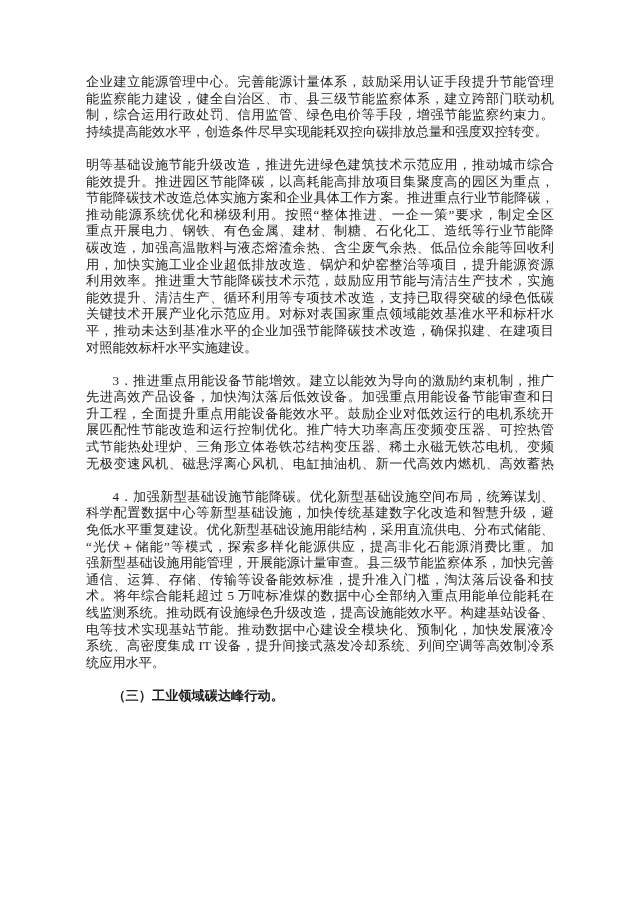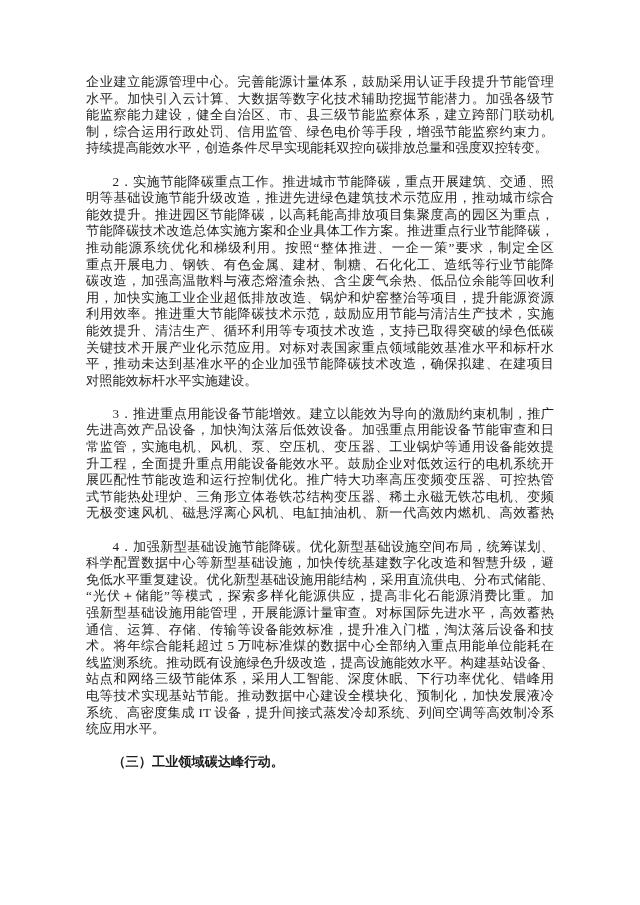--- a/index.html
+++ b/index.html
@@ -48,59 +48,55 @@
     font-weight: 700;
   }
 </style>
 </head>
 <body style="background: rgb(255, 255, 255);">
 
 <div class="page">
   <div class="textblock" style="color: rgb(31, 31, 31);">
       <div class="para">
         <div class="line">企业建立能源管理中心。完善能源计量体系，鼓励采用认证手段提升节能管理</div>
-        <div class="line">水平。加快引入云计算、大数据等数字化技术辅助挖掘节能潜力。加强各级节</div>
         <div class="line">能监察能力建设，健全自治区、市、县三级节能监察体系，建立跨部门联动机</div>
         <div class="line">制，综合运用行政处罚、信用监管、绿色电价等手段，增强节能监察约束力。</div>
         <div class="line plast">持续提高能效水平，创造条件尽早实现能耗双控向碳排放总量和强度双控转变。</div>
       </div>
       <div class="para">
-        <div class="line indent">2．实施节能降碳重点工作。推进城市节能降碳，重点开展建筑、交通、照</div>
         <div class="line">明等基础设施节能升级改造，推进先进绿色建筑技术示范应用，推动城市综合</div>
         <div class="line">能效提升。推进园区节能降碳，以高耗能高排放项目集聚度高的园区为重点，</div>
         <div class="line">节能降碳技术改造总体实施方案和企业具体工作方案。推进重点行业节能降碳，</div>
         <div class="line">推动能源系统优化和梯级利用。按照“整体推进、一企一策”要求，制定全区</div>
         <div class="line">重点开展电力、钢铁、有色金属、建材、制糖、石化化工、造纸等行业节能降</div>
         <div class="line">碳改造，加强高温散料与液态熔渣余热、含尘废气余热、低品位余能等回收利</div>
         <div class="line">用，加快实施工业企业超低排放改造、锅炉和炉窑整治等项目，提升能源资源</div>
         <div class="line">利用效率。推进重大节能降碳技术示范，鼓励应用节能与清洁生产技术，实施</div>
         <div class="line">能效提升、清洁生产、循环利用等专项技术改造，支持已取得突破的绿色低碳</div>
         <div class="line">关键技术开展产业化示范应用。对标对表国家重点领域能效基准水平和标杆水</div>
         <div class="line">平，推动未达到基准水平的企业加强节能降碳技术改造，确保拟建、在建项目</div>
         <div class="line plast">对照能效标杆水平实施建设。</div>
       </div>
       <div class="para">
         <div class="line indent">3．推进重点用能设备节能增效。建立以能效为导向的激励约束机制，推广</div>
         <div class="line">先进高效产品设备，加快淘汰落后低效设备。加强重点用能设备节能审查和日</div>
-        <div class="line">常监管，实施电机、风机、泵、空压机、变压器、工业锅炉等通用设备能效提</div>
         <div class="line">升工程，全面提升重点用能设备能效水平。鼓励企业对低效运行的电机系统开</div>
         <div class="line">展匹配性节能改造和运行控制优化。推广特大功率高压变频变压器、可控热管</div>
         <div class="line">式节能热处理炉、三角形立体卷铁芯结构变压器、稀土永磁无铁芯电机、变频</div>
         <div class="line">无极变速风机、磁悬浮离心风机、电缸抽油机、新一代高效内燃机、高效蓄热</div>
       </div>
       <div class="para">
         <div class="line indent">4．加强新型基础设施节能降碳。优化新型基础设施空间布局，统筹谋划、</div>
         <div class="line">科学配置数据中心等新型基础设施，加快传统基建数字化改造和智慧升级，避</div>
         <div class="line">免低水平重复建设。优化新型基础设施用能结构，采用直流供电、分布式储能、</div>
         <div class="line">“光伏＋储能”等模式，探索多样化能源供应，提高非化石能源消费比重。加</div>
-        <div class="line">强新型基础设施用能管理，开展能源计量审查。对标国际先进水平，高效蓄热</div>
+        <div class="line">强新型基础设施用能管理，开展能源计量审查。县三级节能监察体系，加快完善</div>
         <div class="line">通信、运算、存储、传输等设备能效标准，提升准入门槛，淘汰落后设备和技</div>
         <div class="line">术。将年综合能耗超过 5 万吨标准煤的数据中心全部纳入重点用能单位能耗在</div>
         <div class="line">线监测系统。推动既有设施绿色升级改造，提高设施能效水平。构建基站设备、</div>
-        <div class="line">站点和网络三级节能体系，采用人工智能、深度休眠、下行功率优化、错峰用</div>
         <div class="line">电等技术实现基站节能。推动数据中心建设全模块化、预制化，加快发展液冷</div>
         <div class="line">系统、高密度集成 IT 设备，提升间接式蒸发冷却系统、列间空调等高效制冷系</div>
         <div class="line plast">统应用水平。</div>
       </div>
       <div class="para heading">
         <div class="line indent plast">（三）工业领域碳达峰行动。</div>
       </div>
     </div>
 </div>
 

